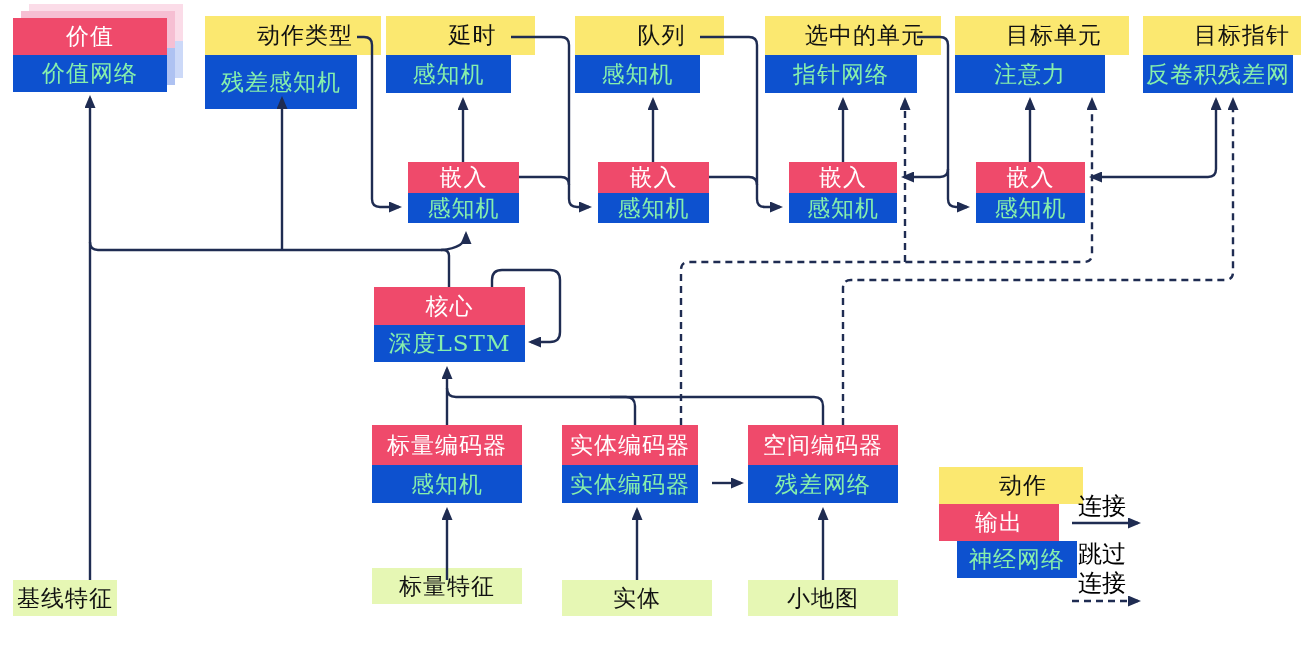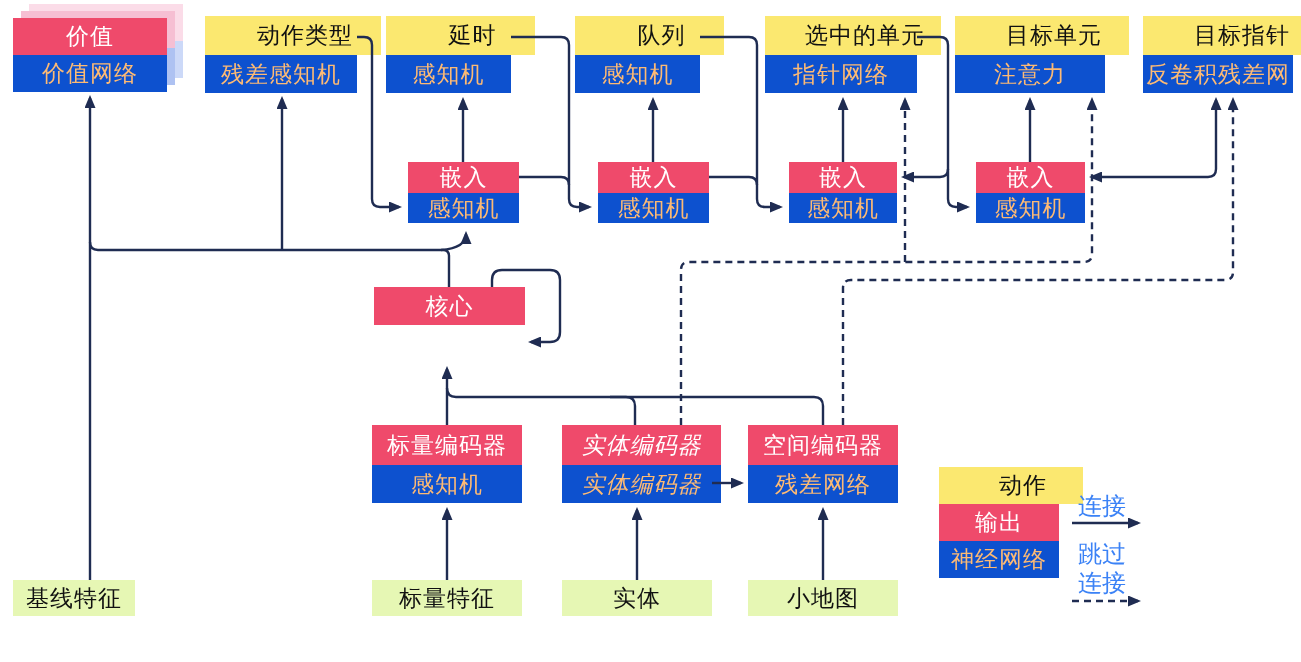--- a/index.html
+++ b/index.html
@@ -3,26 +3,26 @@
 <meta charset="utf-8">
 <style>
   html,body{margin:0;padding:0;background:#ffffff;}
   #canvas{position:relative;width:1301px;height:662px;background:#fff;overflow:hidden;
           font-family:"DejaVu Serif", serif;}
   .nbox{position:absolute;}
   .part{width:100%;display:flex;align-items:center;justify-content:center;
         font-size:23px;letter-spacing:1px;white-space:nowrap;}
   .yellow{background:var(--action_yellow);color:#111;padding-left:24px;}
   .pink{background:var(--output_pink);color:#fff;}
-  .blue{background:var(--network_blue);color:#fdba74;}
+  .blue{background:var(--network_blue);color:#86efac;}
   .green{background:var(--input_green);color:#111;}
   .ghost{position:absolute;}
   .gpink1{background:#f6bfd3;} .gblue1{background:#aec2f2;}
   .gpink2{background:#fbdce8;} .gblue2{background:#ccd9f8;}
-  .label{position:absolute;font-size:24px;color:#3b82f6;text-align:center;white-space:nowrap;}
+  .label{position:absolute;font-size:24px;color:#000000;text-align:center;white-space:nowrap;}
   svg.wires{position:absolute;left:0;top:0;pointer-events:none;}
   .wire{fill:none;stroke:var(--line_navy);stroke-width:2.4px;}
   .dash{stroke-dasharray:7 5;}
   .ah{fill:var(--line_navy);}
 </style>
 </head>
 <body>
 
 <div id="canvas">
 
@@ -34,21 +34,21 @@
     <div class="gpink1" style="height:37px;"></div>
       <div class="gblue1" style="height:37px;"></div>
   </div>
 
   <div class="nbox" style="left:13px;top:18px;width:154px;">
     <div class="part pink" style="height:37px;">价值</div>
     <div class="part blue" style="height:37px;">价值网络</div>
   </div>
   <div class="nbox" style="left:205px;top:16px;width:152px;">
     <div class="part yellow" style="height:39px;">动作类型</div>
-    <div class="part blue" style="height:38px;">残差感知机</div>
+    <div class="part blue" style="height:54px;">残差感知机</div>
   </div>
   <div class="nbox" style="left:386px;top:16px;width:125px;">
     <div class="part yellow" style="height:39px;">延时</div>
     <div class="part blue" style="height:38px;">感知机</div>
   </div>
   <div class="nbox" style="left:575px;top:16px;width:125px;">
     <div class="part yellow" style="height:39px;">队列</div>
     <div class="part blue" style="height:38px;">感知机</div>
   </div>
   <div class="nbox" style="left:765px;top:16px;width:152px;">
@@ -76,52 +76,53 @@
     <div class="part pink" style="height:31px;">嵌入</div>
     <div class="part blue" style="height:30px;">感知机</div>
   </div>
   <div class="nbox" style="left:976px;top:162px;width:109px;">
     <div class="part pink" style="height:31px;">嵌入</div>
     <div class="part blue" style="height:30px;">感知机</div>
   </div>
 
   <div class="nbox" style="left:374px;top:287px;width:151px;">
     <div class="part pink" style="height:38px;">核心</div>
+    <div class="part blue" style="height:37px;">深度LSTM</div>
   </div>
 
   <div class="nbox" style="left:372px;top:425px;width:150px;">
     <div class="part pink" style="height:40px;">标量编码器</div>
     <div class="part blue" style="height:38px;">感知机</div>
   </div>
-  <div class="nbox" style="left:562px;top:425px;width:159px;font-style:italic;">
+  <div class="nbox" style="left:562px;top:425px;width:136px;">
     <div class="part pink" style="height:40px;">实体编码器</div>
     <div class="part blue" style="height:38px;">实体编码器</div>
   </div>
   <div class="nbox" style="left:748px;top:425px;width:150px;">
     <div class="part pink" style="height:40px;">空间编码器</div>
     <div class="part blue" style="height:38px;">残差网络</div>
   </div>
 
-  <div class="nbox" style="left:13px;top:580px;width:122px;">
+  <div class="nbox" style="left:13px;top:580px;width:104px;">
     <div class="part green" style="height:36px;">基线特征</div>
   </div>
-  <div class="nbox" style="left:372px;top:580px;width:150px;">
+  <div class="nbox" style="left:372px;top:568px;width:150px;">
     <div class="part green" style="height:36px;">标量特征</div>
   </div>
   <div class="nbox" style="left:562px;top:580px;width:150px;">
     <div class="part green" style="height:36px;">实体</div>
   </div>
   <div class="nbox" style="left:748px;top:580px;width:150px;">
     <div class="part green" style="height:36px;">小地图</div>
   </div>
 
   <div class="nbox" style="left:939px;top:467px;width:120px;">
     <div class="part yellow" style="height:37px;">动作</div>
     <div class="part pink" style="height:37px;">输出</div>
-    <div class="part blue" style="height:37px;">神经网络</div>
+    <div class="part blue" style="height:37px;margin-left:18px;">神经网络</div>
   </div>
   <div class="label" style="left:1067px;top:490px;width:70px;">连接</div>
   <div class="label" style="left:1067px;top:538px;width:70px;">跳过</div>
   <div class="label" style="left:1067px;top:567px;width:70px;">连接</div>
 
   <svg class="wires" width="1301" height="662" viewBox="0 0 1301 662">
     <defs>
       <marker id="ah" markerUnits="userSpaceOnUse" markerWidth="13" markerHeight="11" refX="10" refY="5.5" orient="auto-start-reverse">
         <path class="ah" d="M0,0 L13,5.5 L0,11 Z"></path>
       </marker>

